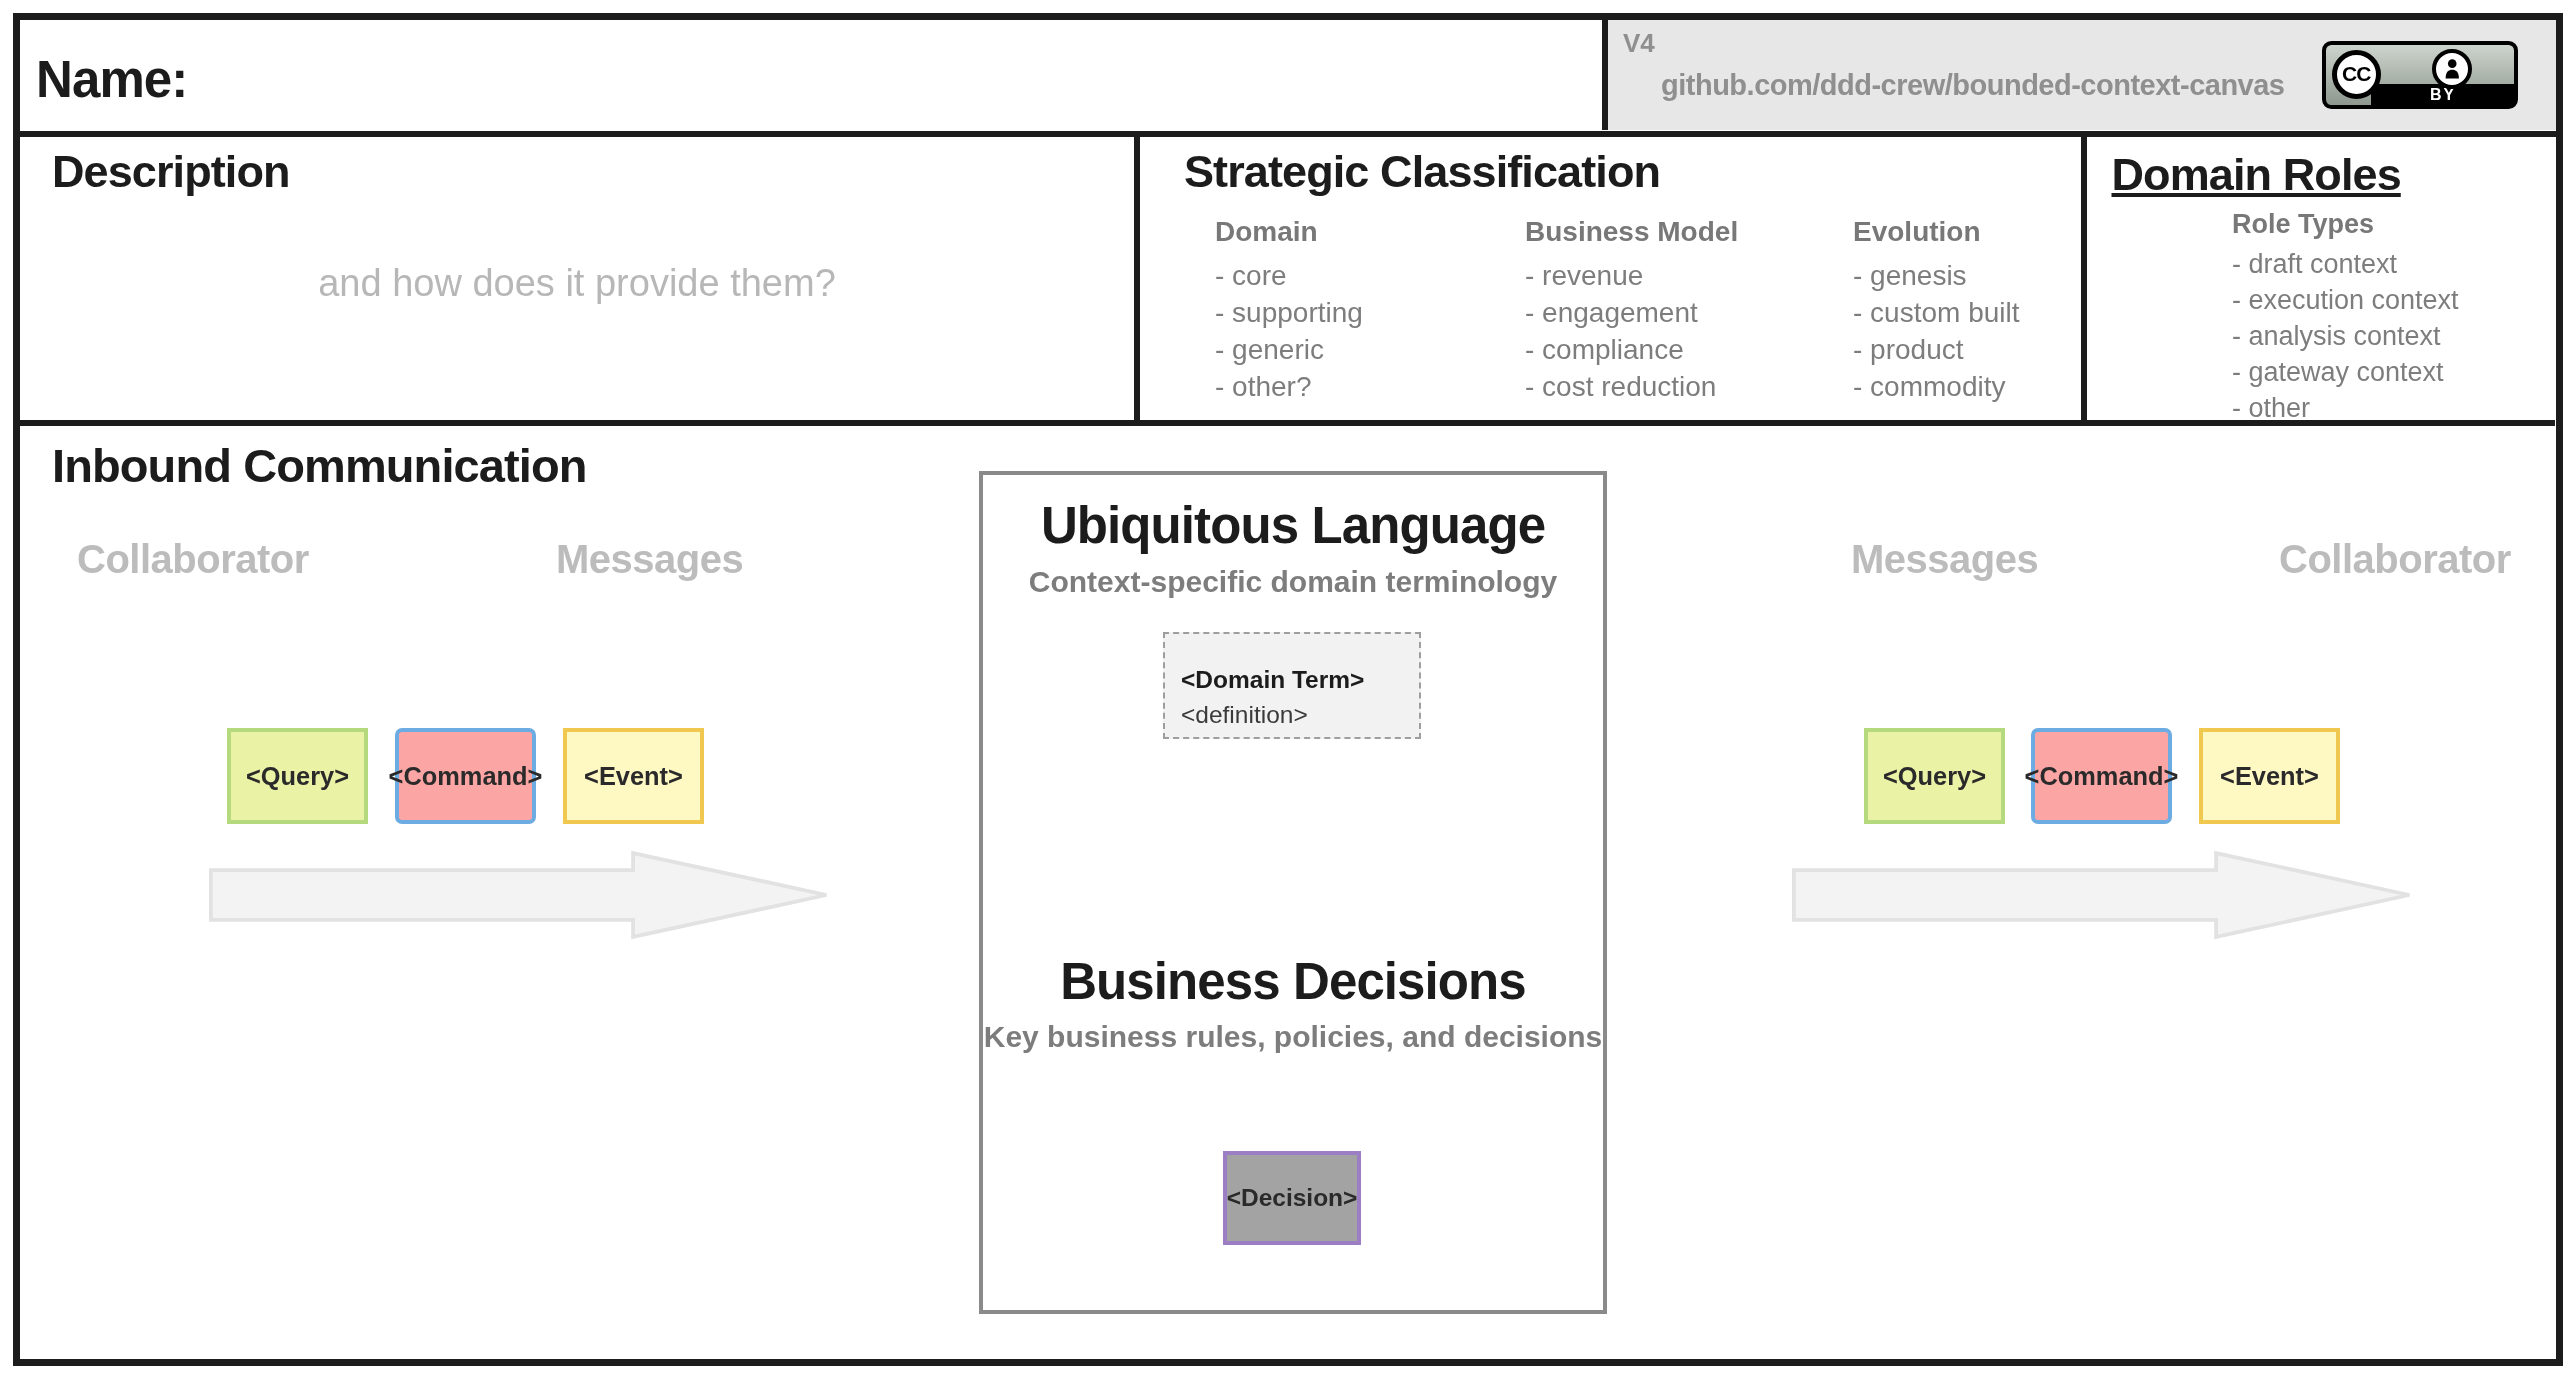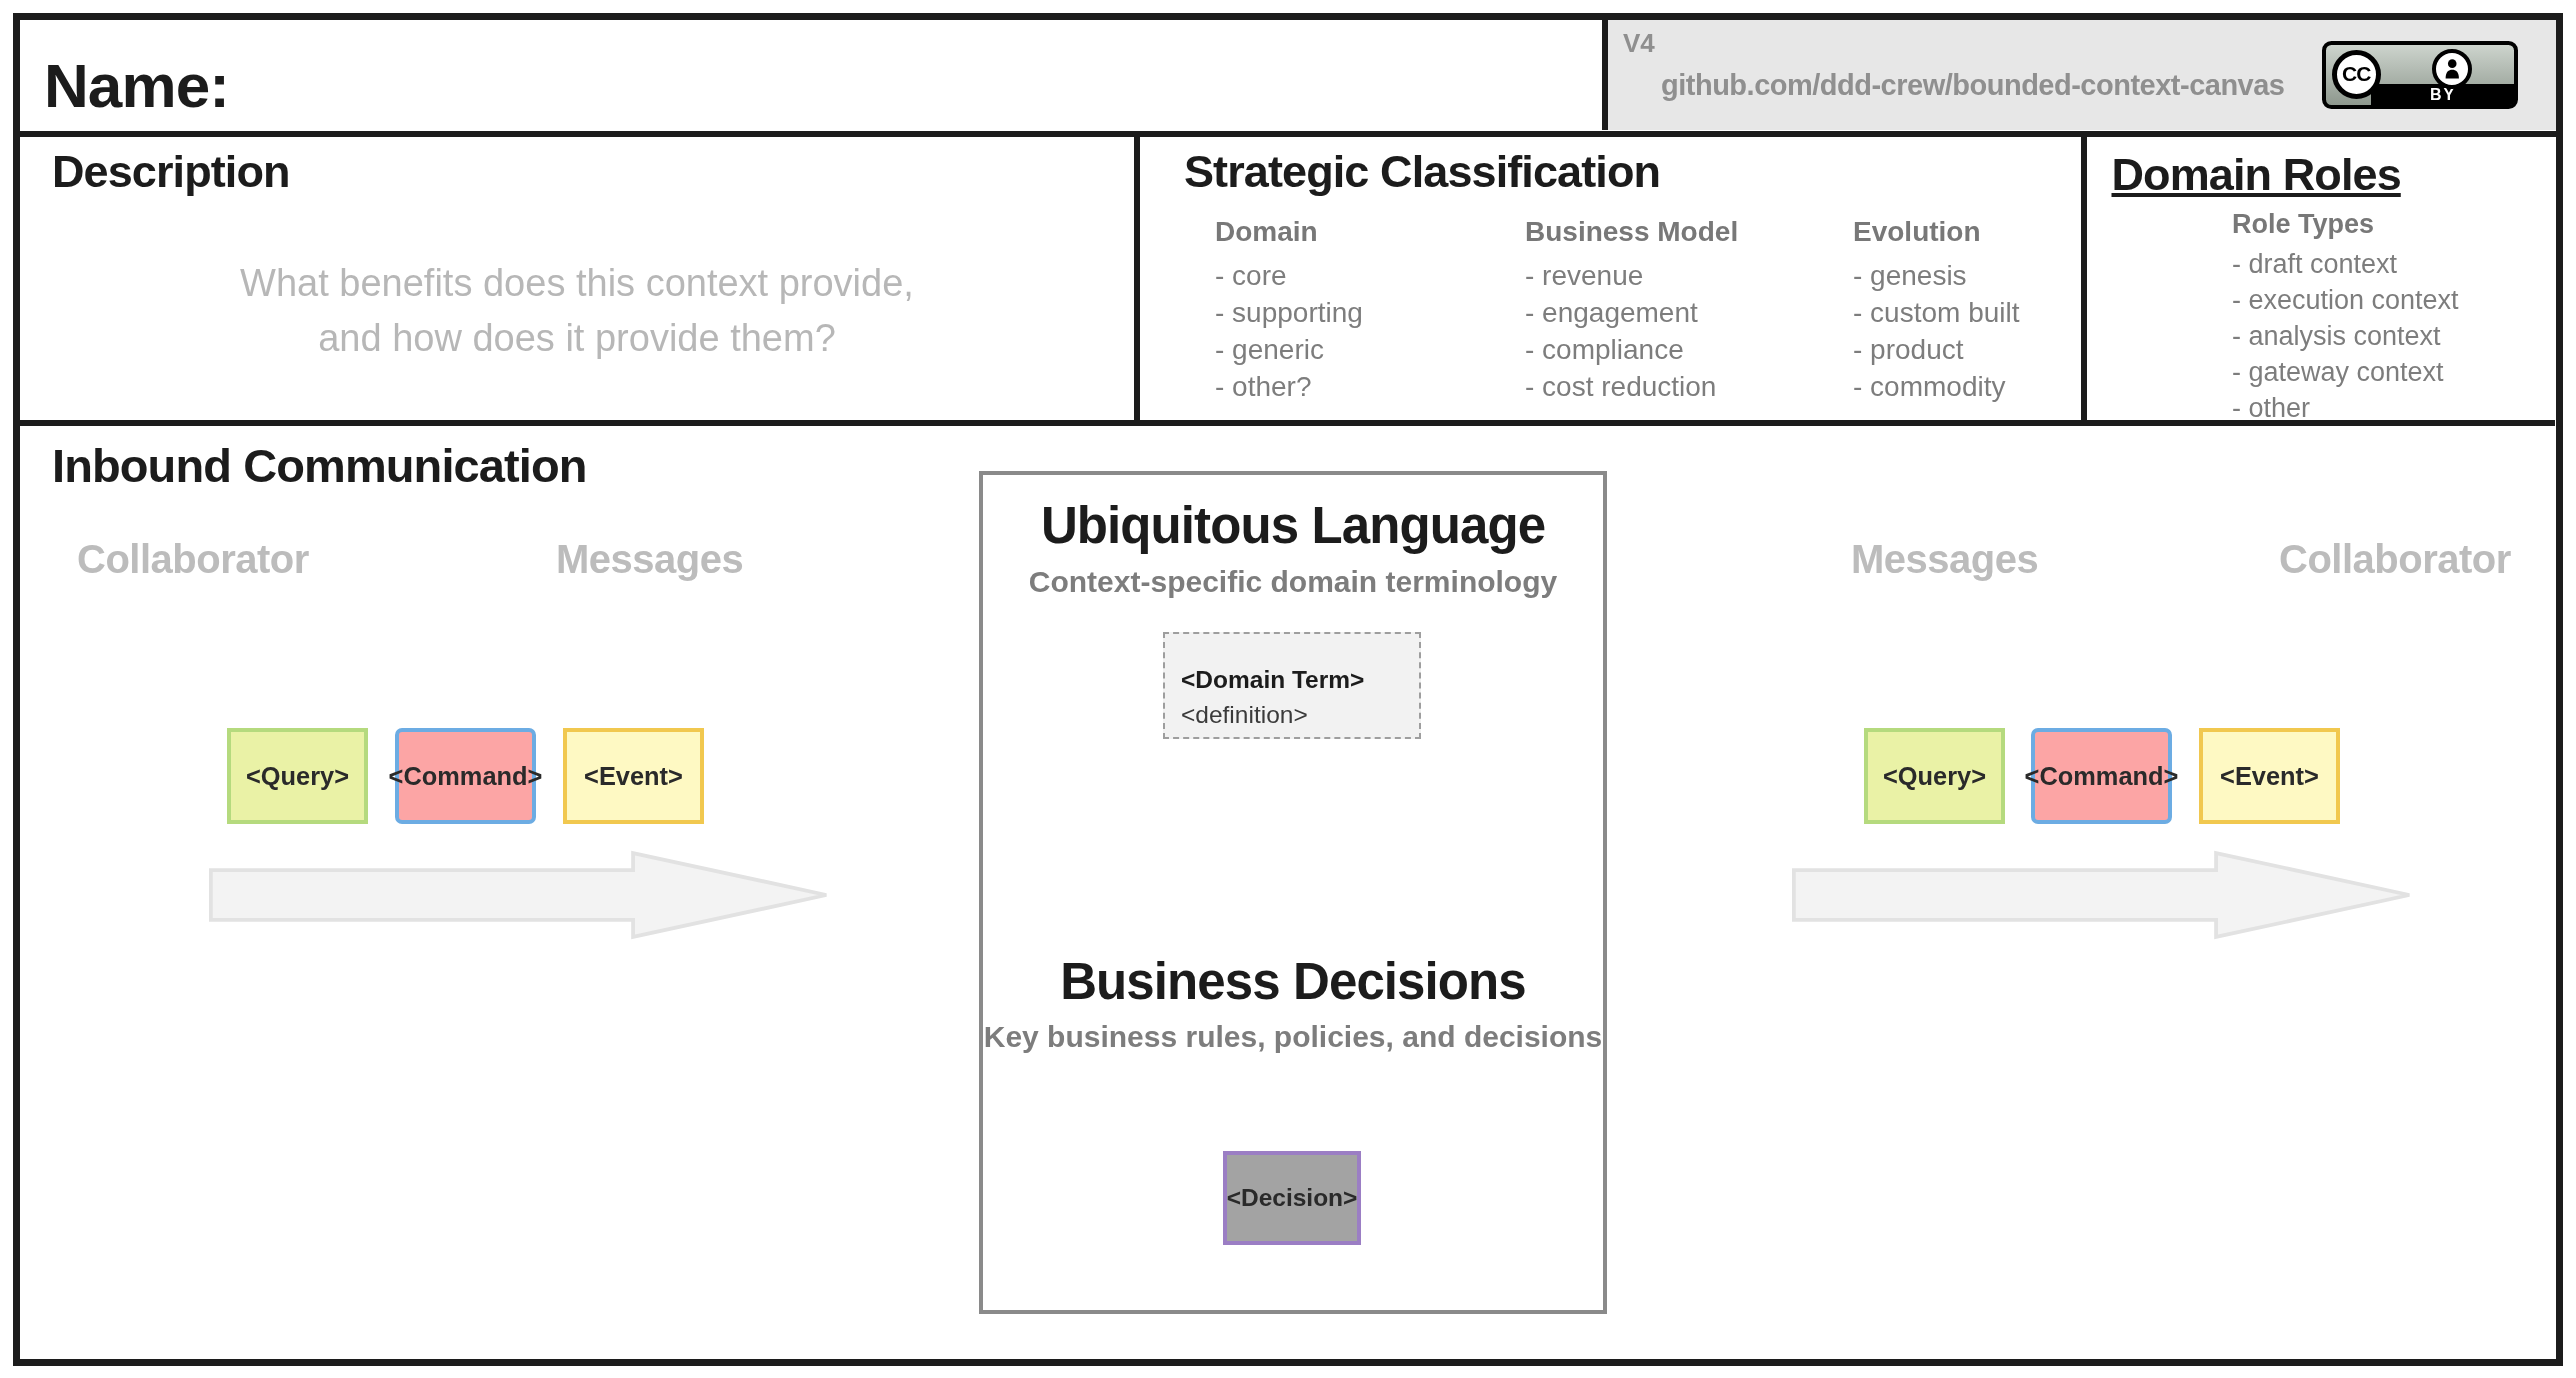--- a/index.html
+++ b/index.html
@@ -13,21 +13,21 @@
   }
   #canvas {
     position: absolute; left: 13px; top: 13px;
     width: 2550px; height: 1353px;
     border: 7.5px solid #1c1c1c;
     background: #fff;
   }
 
   
   .row1 { position: absolute; left: 0; top: 0; width: 100%; height: 117px; border-bottom: 6.6px solid #1c1c1c; }
-  .name-label { position: absolute; left: 24px; top: 30px; font-size: 62px; font-weight: bold; letter-spacing: -0.9px; }
+  .name-label { position: absolute; left: 16px; top: 30px; font-size: 51px; font-weight: bold; letter-spacing: -0.9px; }
   .version-box { position: absolute; left: 1582px; top: 0; right: 0; height: 110px; background: #e7e7e7; border-left: 6.6px solid #1c1c1c; text-align: right; }
   .version-label { position: absolute; left: 15px; top: 7.5px; font-size: 26px; font-weight: bold; color: #8f8f8f; }
   .repo-link { position: absolute; left: 53px; top: 49px; font-size: 29px; font-weight: bold; color: #8f8f8f; letter-spacing: -0.5px; }
 
   
   .cc-badge { position: absolute; right: 38px; top: 21px; width: 196px; height: 68px;
     background: linear-gradient(180deg, #cdd4cd 0%, #8e988e 100%);
     border: 4.7px solid #000; border-radius: 9.4px; }
   .cc-bar { position: absolute; left: 45px; right: 0; bottom: 0; height: 21px; background: #000; border-radius: 0 0 3.8px 0; }
   .cc-by { position: absolute; right: 58px; bottom: 0; color: #fff; font-size: 16px; font-weight: bold; line-height: 21px; letter-spacing: 1.9px; }
@@ -122,21 +122,20 @@
             <path d="M5.5,21 C5.5,14.5 8.5,12.6 12,12.6 C15.5,12.6 18.5,14.5 18.5,21 Z" fill="#000"></path>
           </svg>
         </div>
       </div>
     </div>
   </div>
 
   <div class="row2-cell desc-cell">
     <div class="section-title desc-title">Description</div>
     <div class="desc-placeholder">
-      <div>What benefits does this context provide,</div>
       <div>and how does it provide them?</div>
     </div>
   </div>
 
   <div class="row2-cell strat-cell">
     <div class="section-title strat-title">Strategic Classification</div>
 
     <div class="strat-col col-1">
       <div class="col-header">Domain</div>
       <div class="col-item">- core</div>

